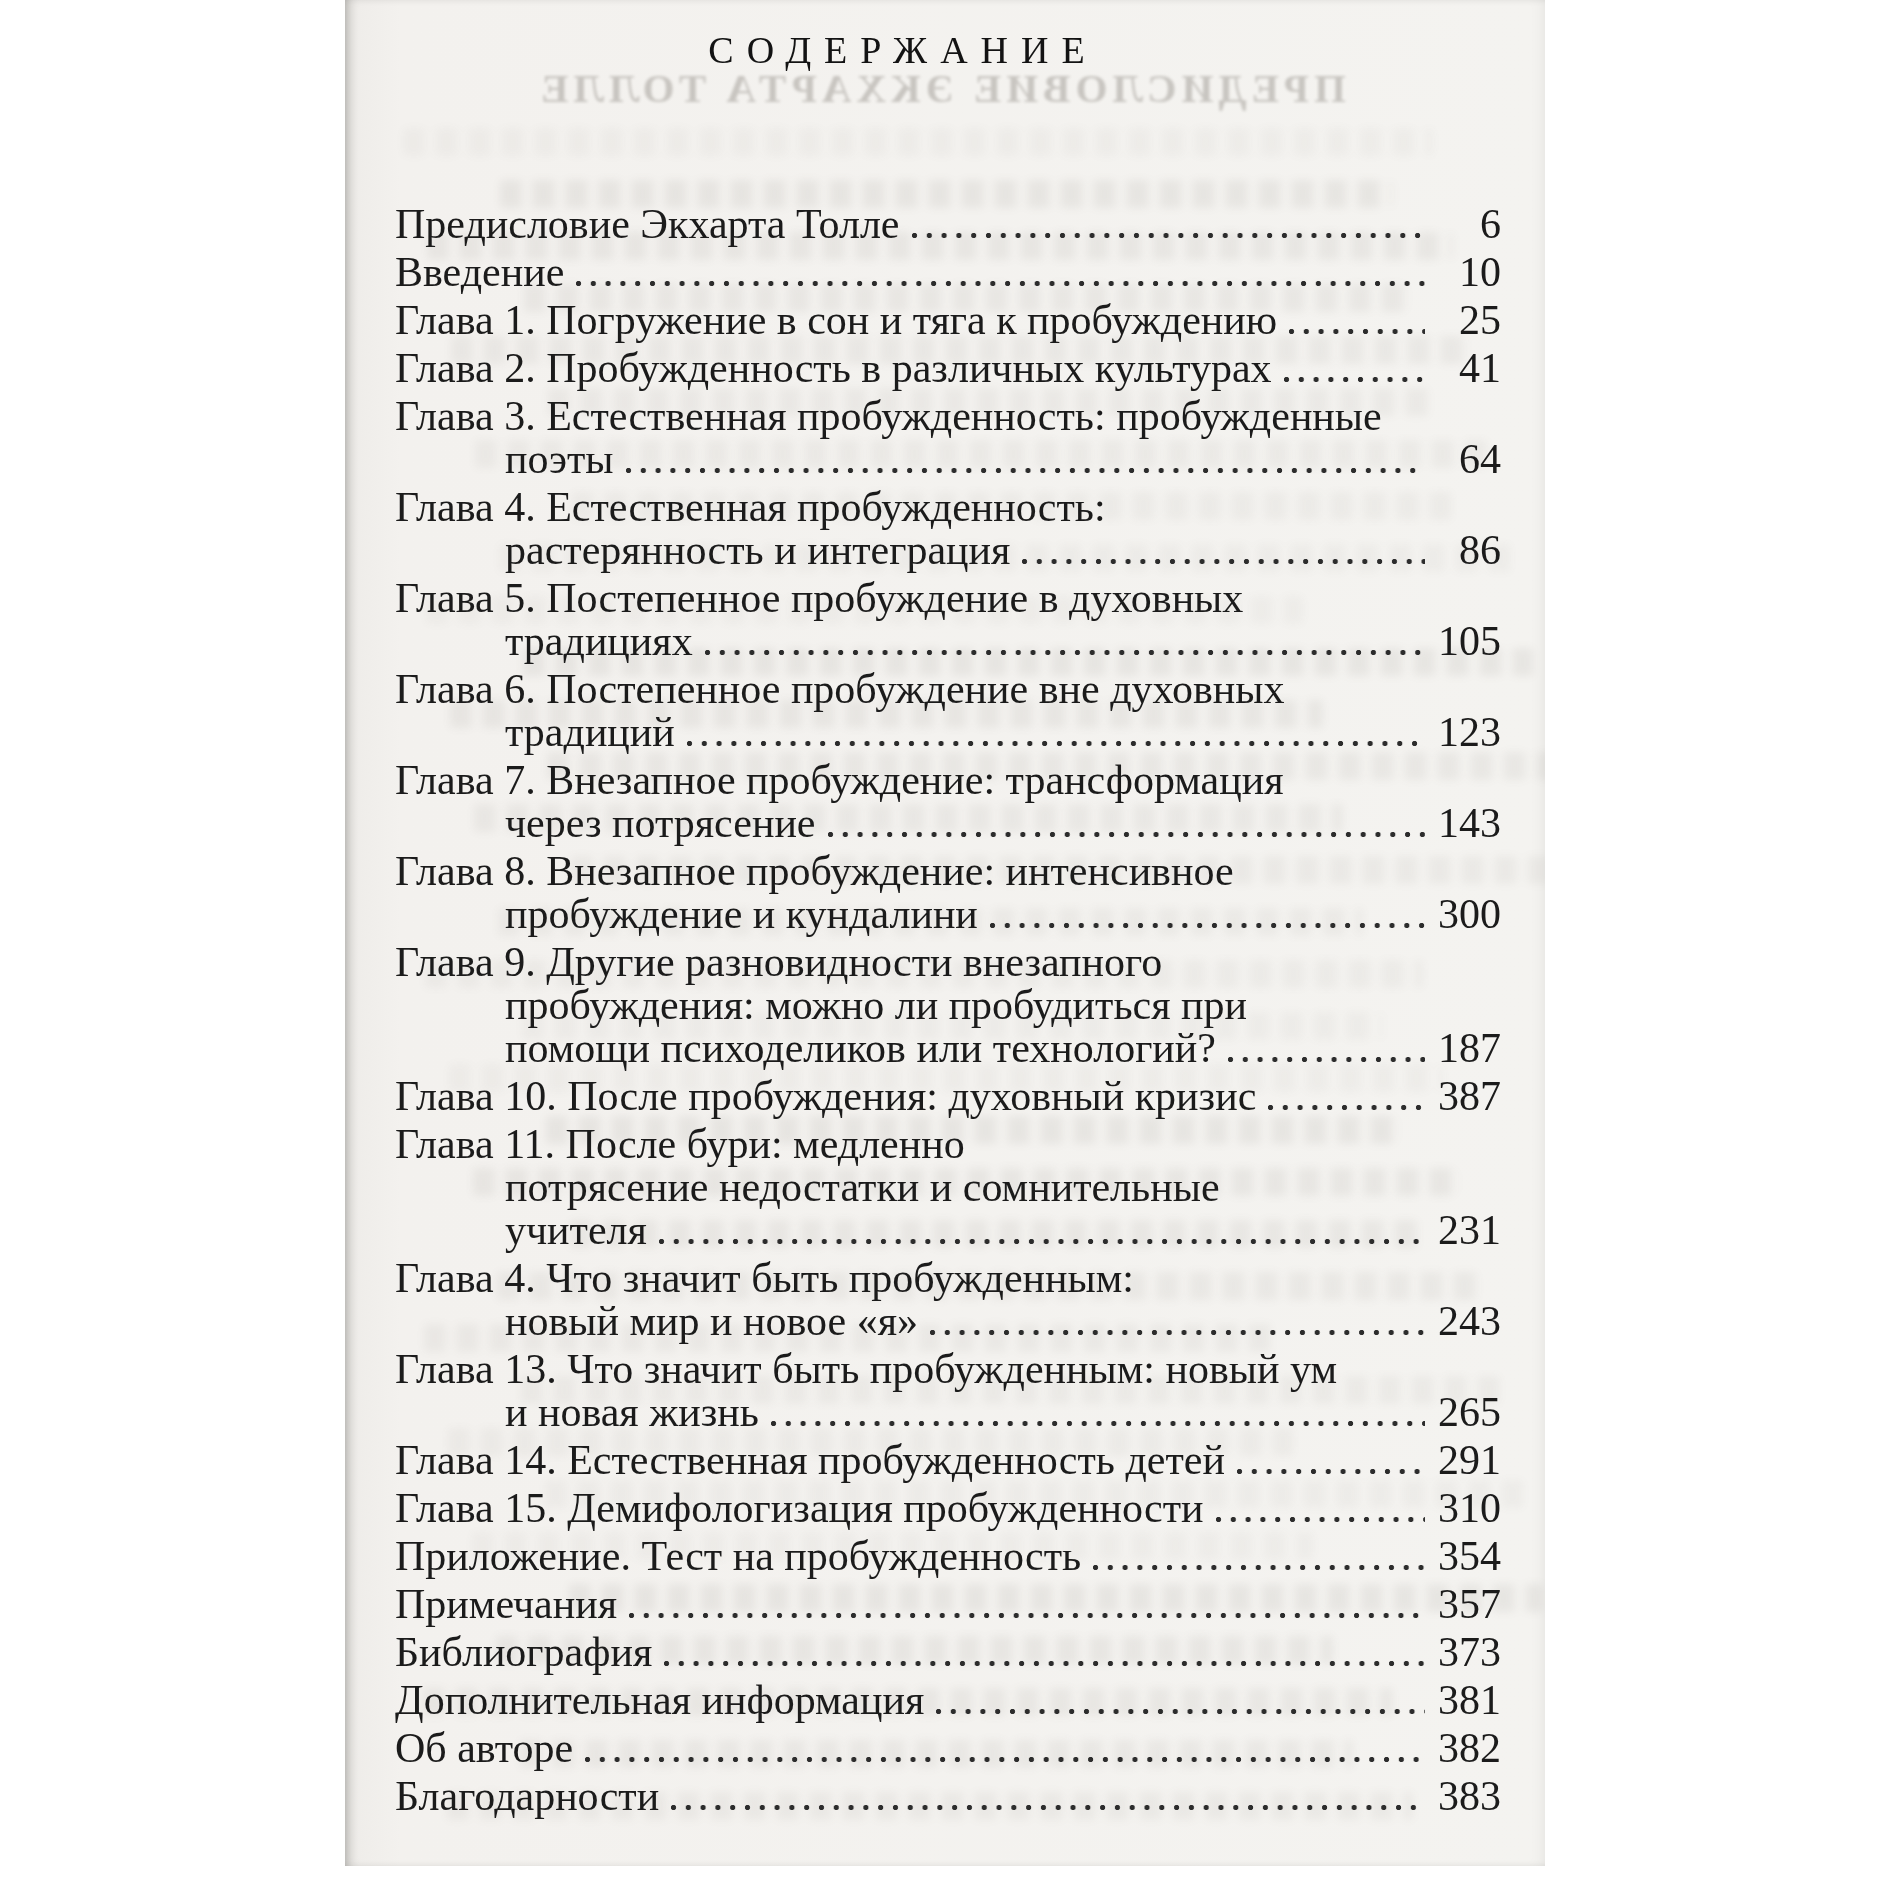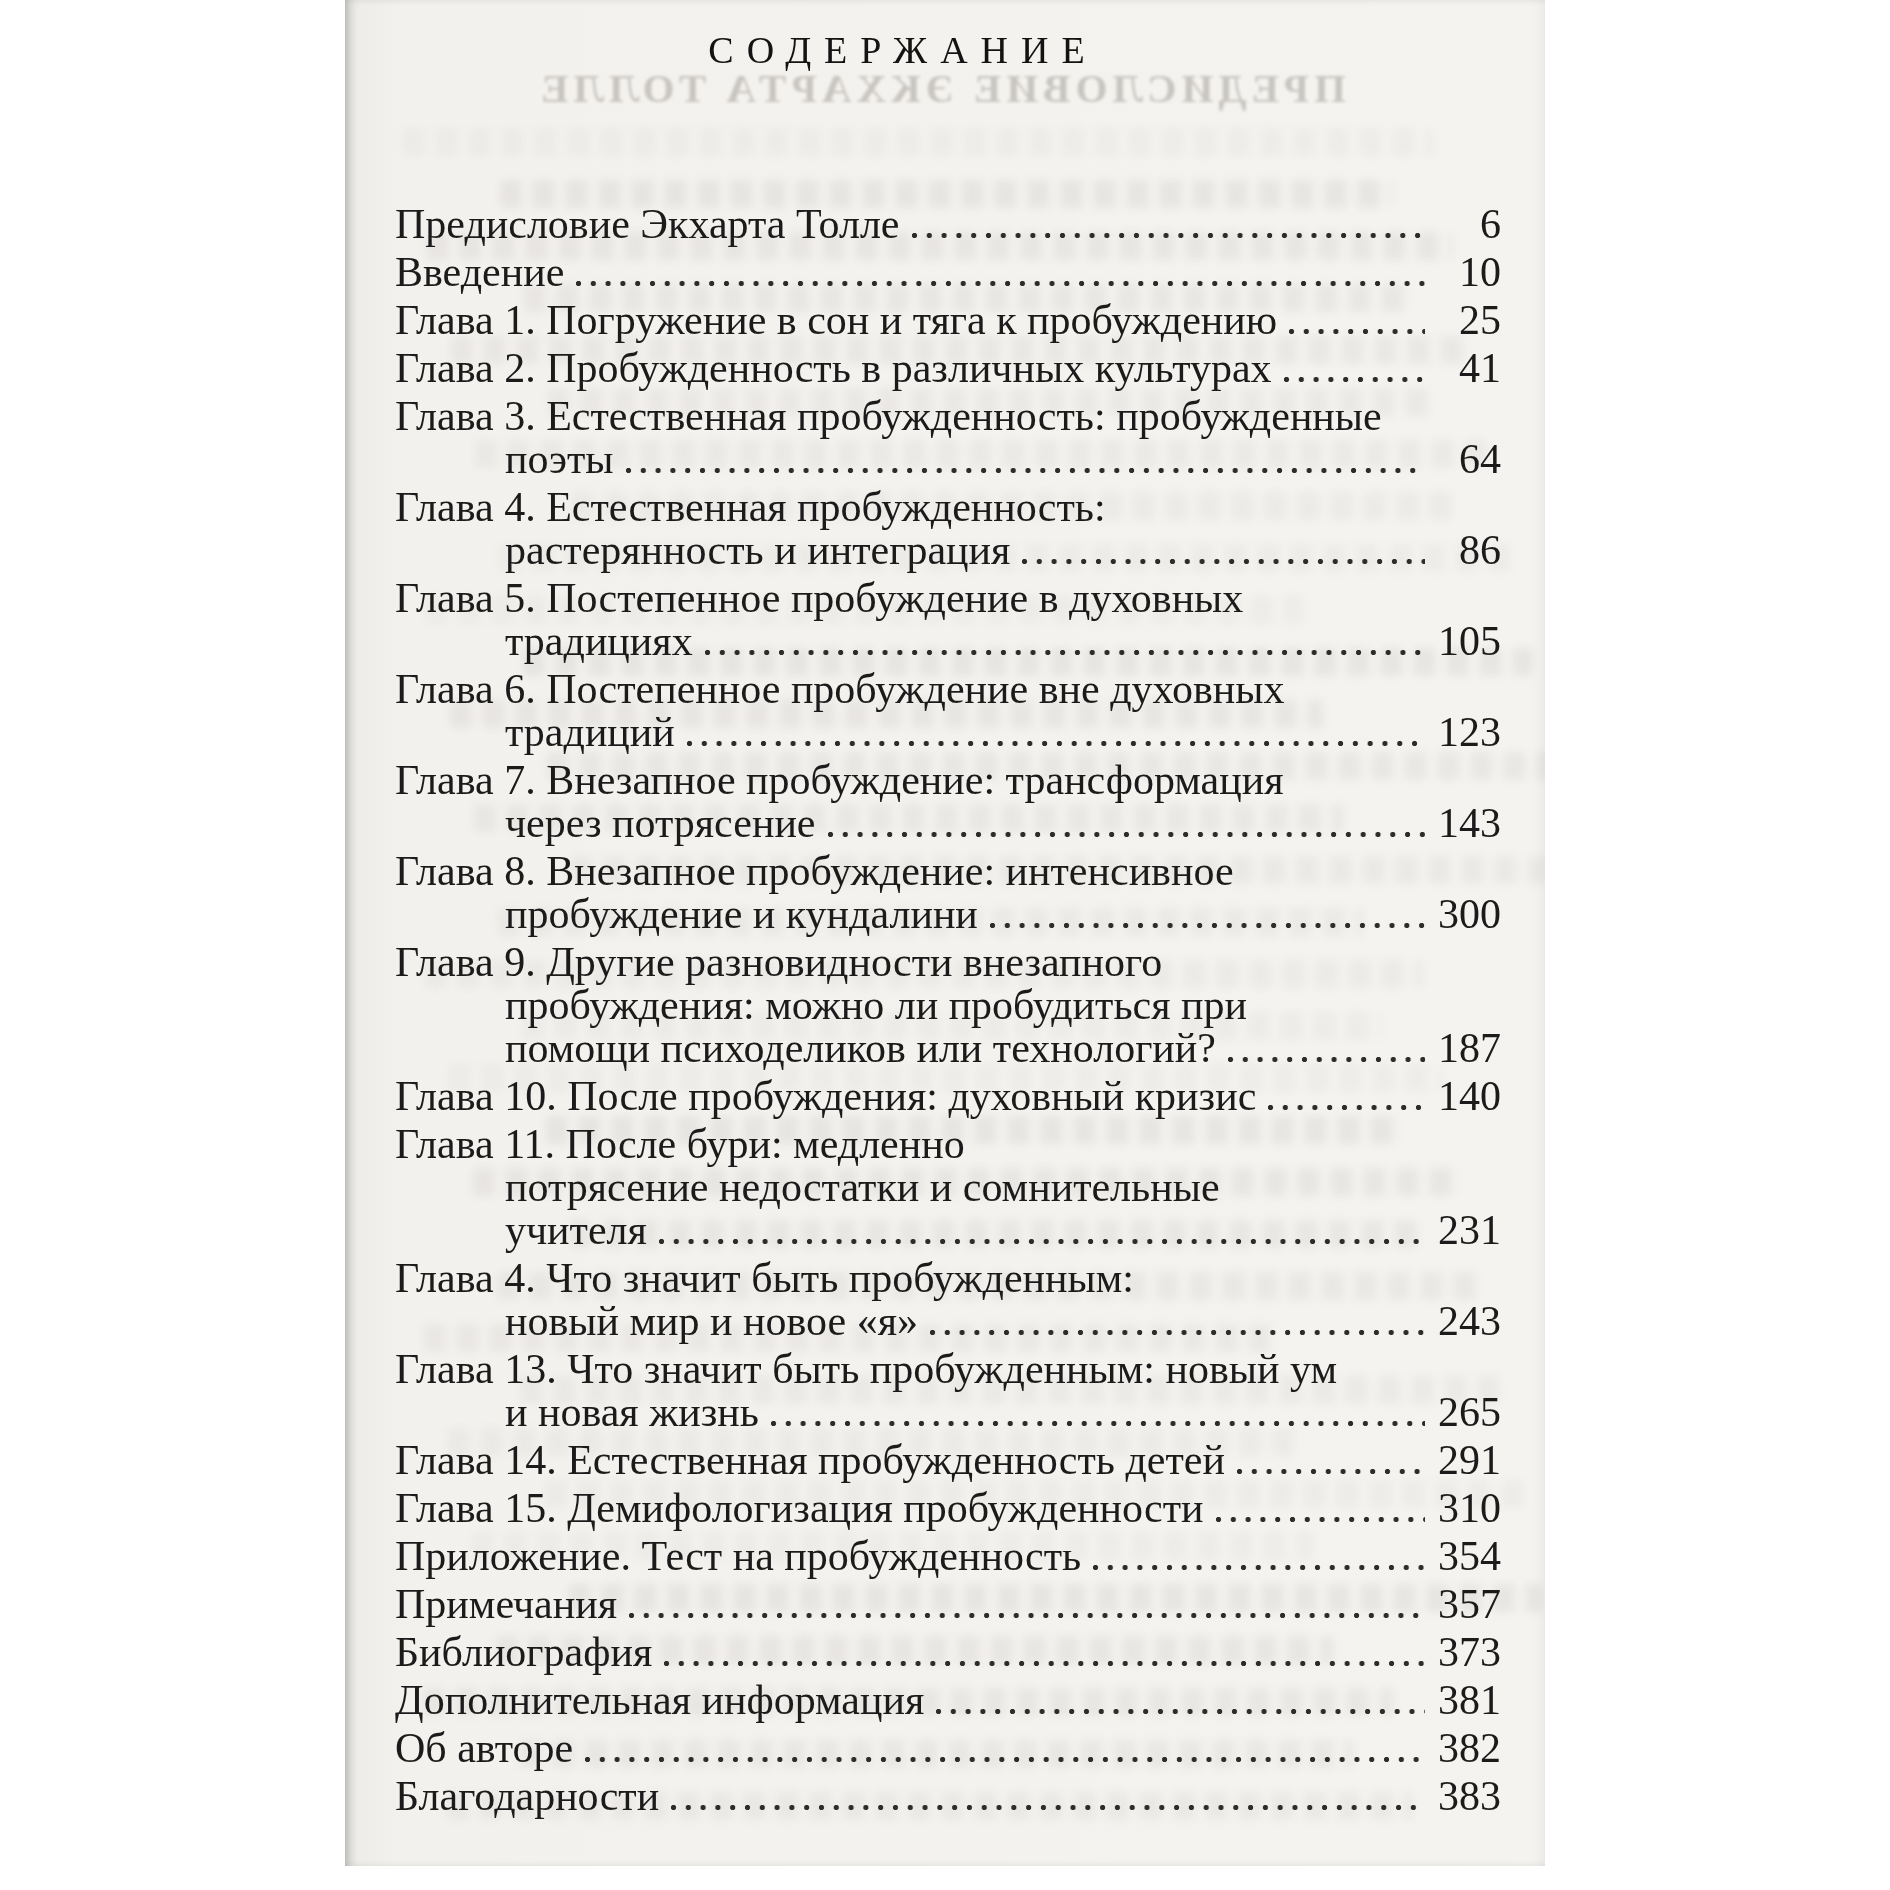--- a/index.html
+++ b/index.html
@@ -189,21 +189,21 @@
         <div class="row cont">
           <span>помощи психоделиков или технологий?</span>
           <span class="leader"></span>
           <span class="pagenum">187</span>
         </div>
       </div>
       <div class="entry">
         <div class="row">
           <span>Глава 10. После пробуждения: духовный кризис</span>
           <span class="leader"></span>
-          <span class="pagenum">140</span>
+          <span class="pagenum">387</span>
         </div>
       </div>
       <div class="entry">
         <div class="row">
           <span>Глава 11. После бури: медленно</span>
         </div>
         <div class="row cont">
           <span>потрясение недостатки и сомнительные</span>
         </div>
         <div class="row cont">

